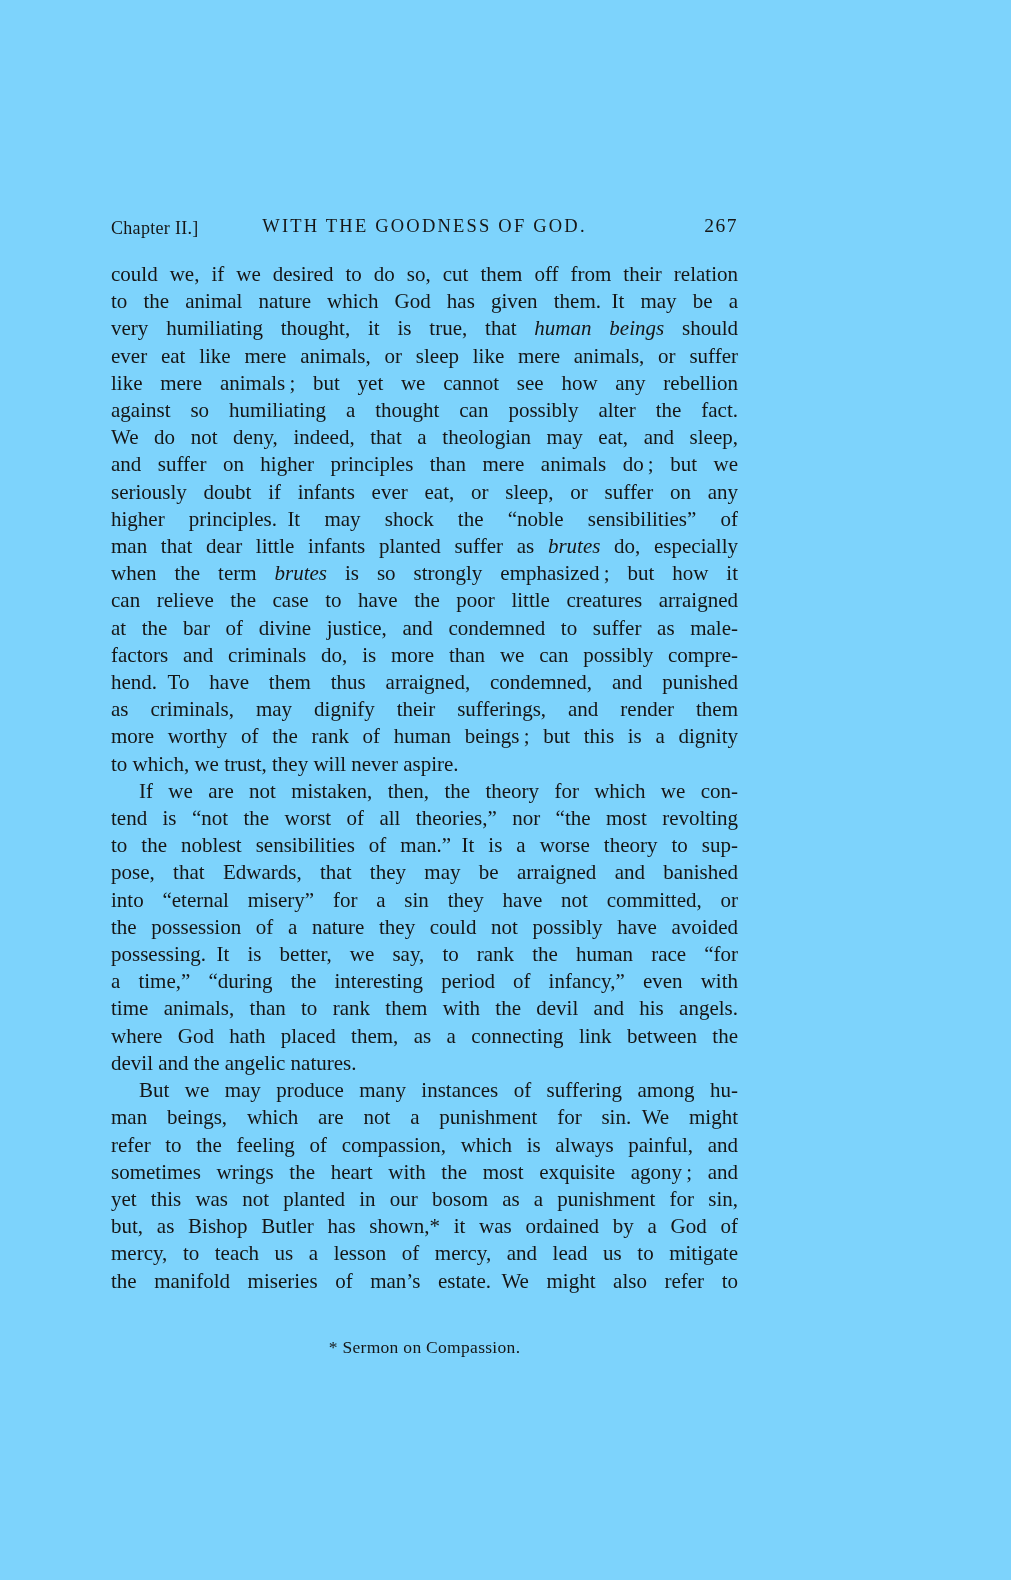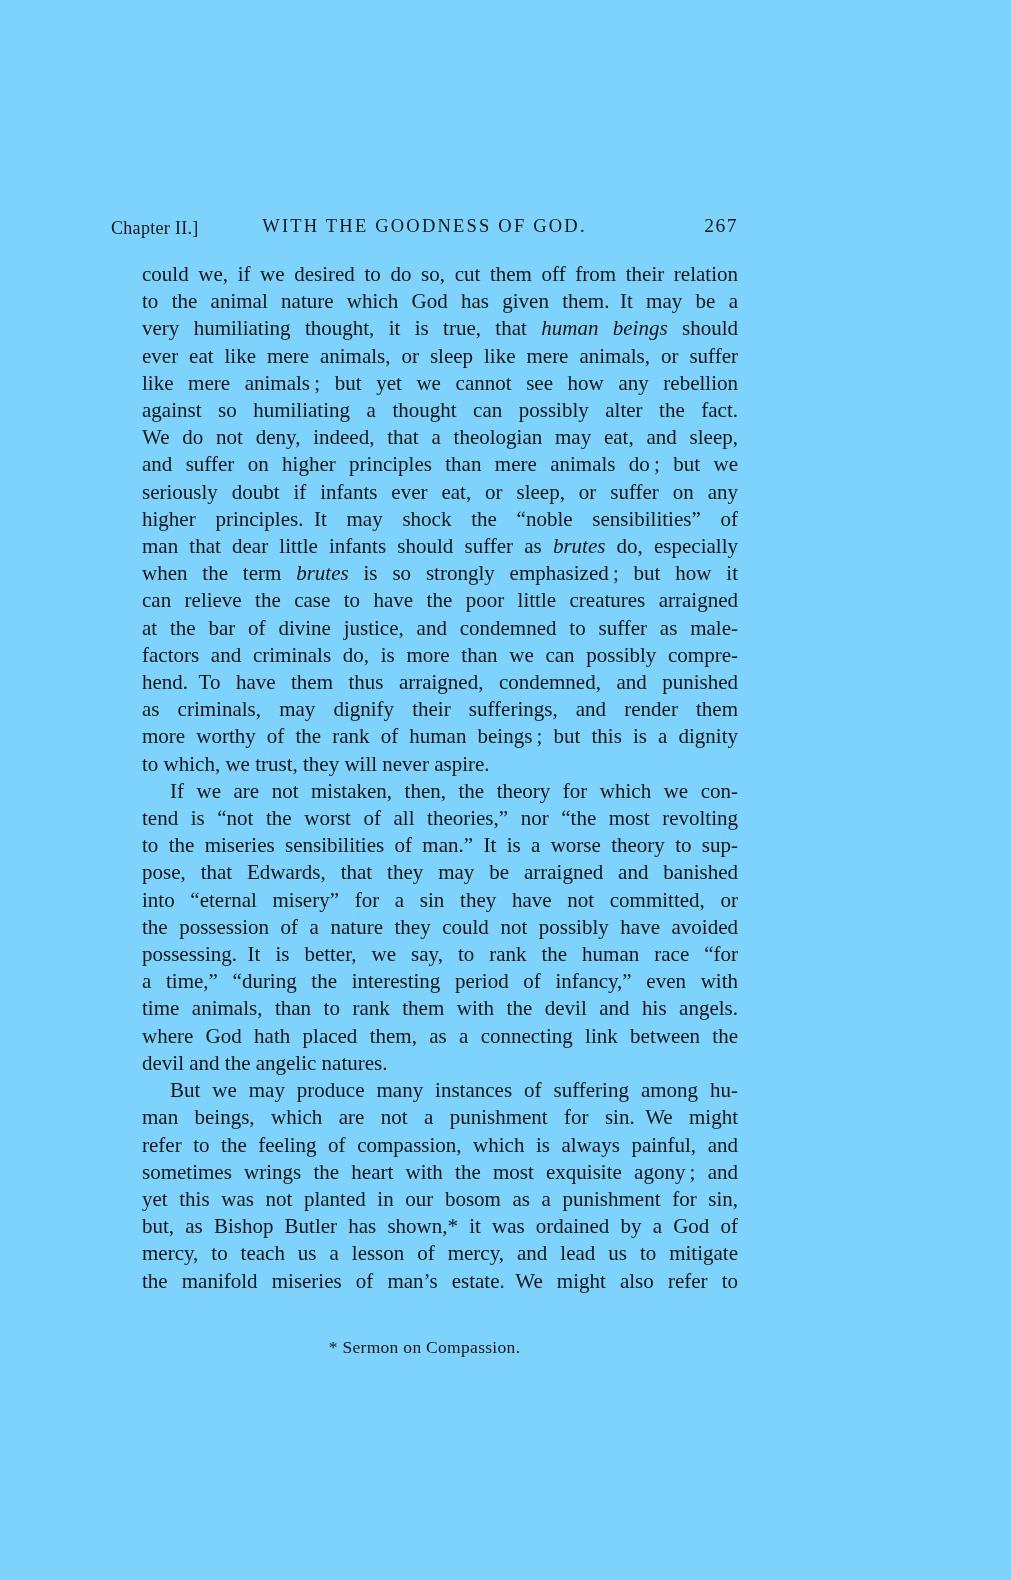--- a/index.html
+++ b/index.html
@@ -56,21 +56,20 @@
     position: absolute;
     left: 111px;
     top: 261px;
     width: 627px;
     font-size: 21px;
     line-height: 27.2px;
   }
   .line {
     text-align: justify;
     text-align-last: justify;
-    margin-left: 31px;
   }
   .line.noj {
     text-align-last: left;
   }
   .line.indent {
     text-indent: 28px;
   }
   .it {
     font-style: italic;
   }
@@ -100,32 +99,32 @@
       <div class="line"><span>could we, if we desired to do so, cut them off from their relation</span></div>
       <div class="line"><span>to the animal nature which God has given them. It may be a</span></div>
       <div class="line"><span>very humiliating thought, it is true, that </span><span class="it">human beings</span><span> should</span></div>
       <div class="line"><span>ever eat like mere animals, or sleep like mere animals, or suffer</span></div>
       <div class="line"><span>like mere animals ; but yet we cannot see how any rebellion</span></div>
       <div class="line"><span>against so humiliating a thought can possibly alter the fact.</span></div>
       <div class="line"><span>We do not deny, indeed, that a theologian may eat, and sleep,</span></div>
       <div class="line"><span>and suffer on higher principles than mere animals do ; but we</span></div>
       <div class="line"><span>seriously doubt if infants ever eat, or sleep, or suffer on any</span></div>
       <div class="line"><span>higher principles. It may shock the “noble sensibilities” of</span></div>
-      <div class="line"><span>man that dear little infants should suffer as </span><span class="it">brutes</span><span> do, especially</span></div>
+      <div class="line"><span>man that dear little infants planted suffer as </span><span class="it">brutes</span><span> do, especially</span></div>
       <div class="line"><span>when the term </span><span class="it">brutes</span><span> is so strongly emphasized ; but how it</span></div>
       <div class="line"><span>can relieve the case to have the poor little creatures arraigned</span></div>
       <div class="line"><span>at the bar of divine justice, and condemned to suffer as male-</span></div>
       <div class="line"><span>factors and criminals do, is more than we can possibly compre-</span></div>
       <div class="line"><span>hend. To have them thus arraigned, condemned, and punished</span></div>
       <div class="line"><span>as criminals, may dignify their sufferings, and render them</span></div>
       <div class="line"><span>more worthy of the rank of human beings ; but this is a dignity</span></div>
       <div class="line noj"><span>to which, we trust, they will never aspire.</span></div>
       <div class="line indent"><span>If we are not mistaken, then, the theory for which we con-</span></div>
       <div class="line"><span>tend is “not the worst of all theories,” nor “the most revolting</span></div>
-      <div class="line"><span>to the miseries sensibilities of man.” It is a worse theory to sup-</span></div>
+      <div class="line"><span>to the noblest sensibilities of man.” It is a worse theory to sup-</span></div>
       <div class="line"><span>pose, that Edwards, that they may be arraigned and banished</span></div>
       <div class="line"><span>into “eternal misery” for a sin they have not committed, or</span></div>
       <div class="line"><span>the possession of a nature they could not possibly have avoided</span></div>
       <div class="line"><span>possessing. It is better, we say, to rank the human race “for</span></div>
       <div class="line"><span>a time,” “during the interesting period of infancy,” even with</span></div>
       <div class="line"><span>time animals, than to rank them with the devil and his angels.</span></div>
       <div class="line"><span>where God hath placed them, as a connecting link between the</span></div>
       <div class="line noj"><span>devil and the angelic natures.</span></div>
       <div class="line indent"><span>But we may produce many instances of suffering among hu-</span></div>
       <div class="line"><span>man beings, which are not a punishment for sin. We might</span></div>

